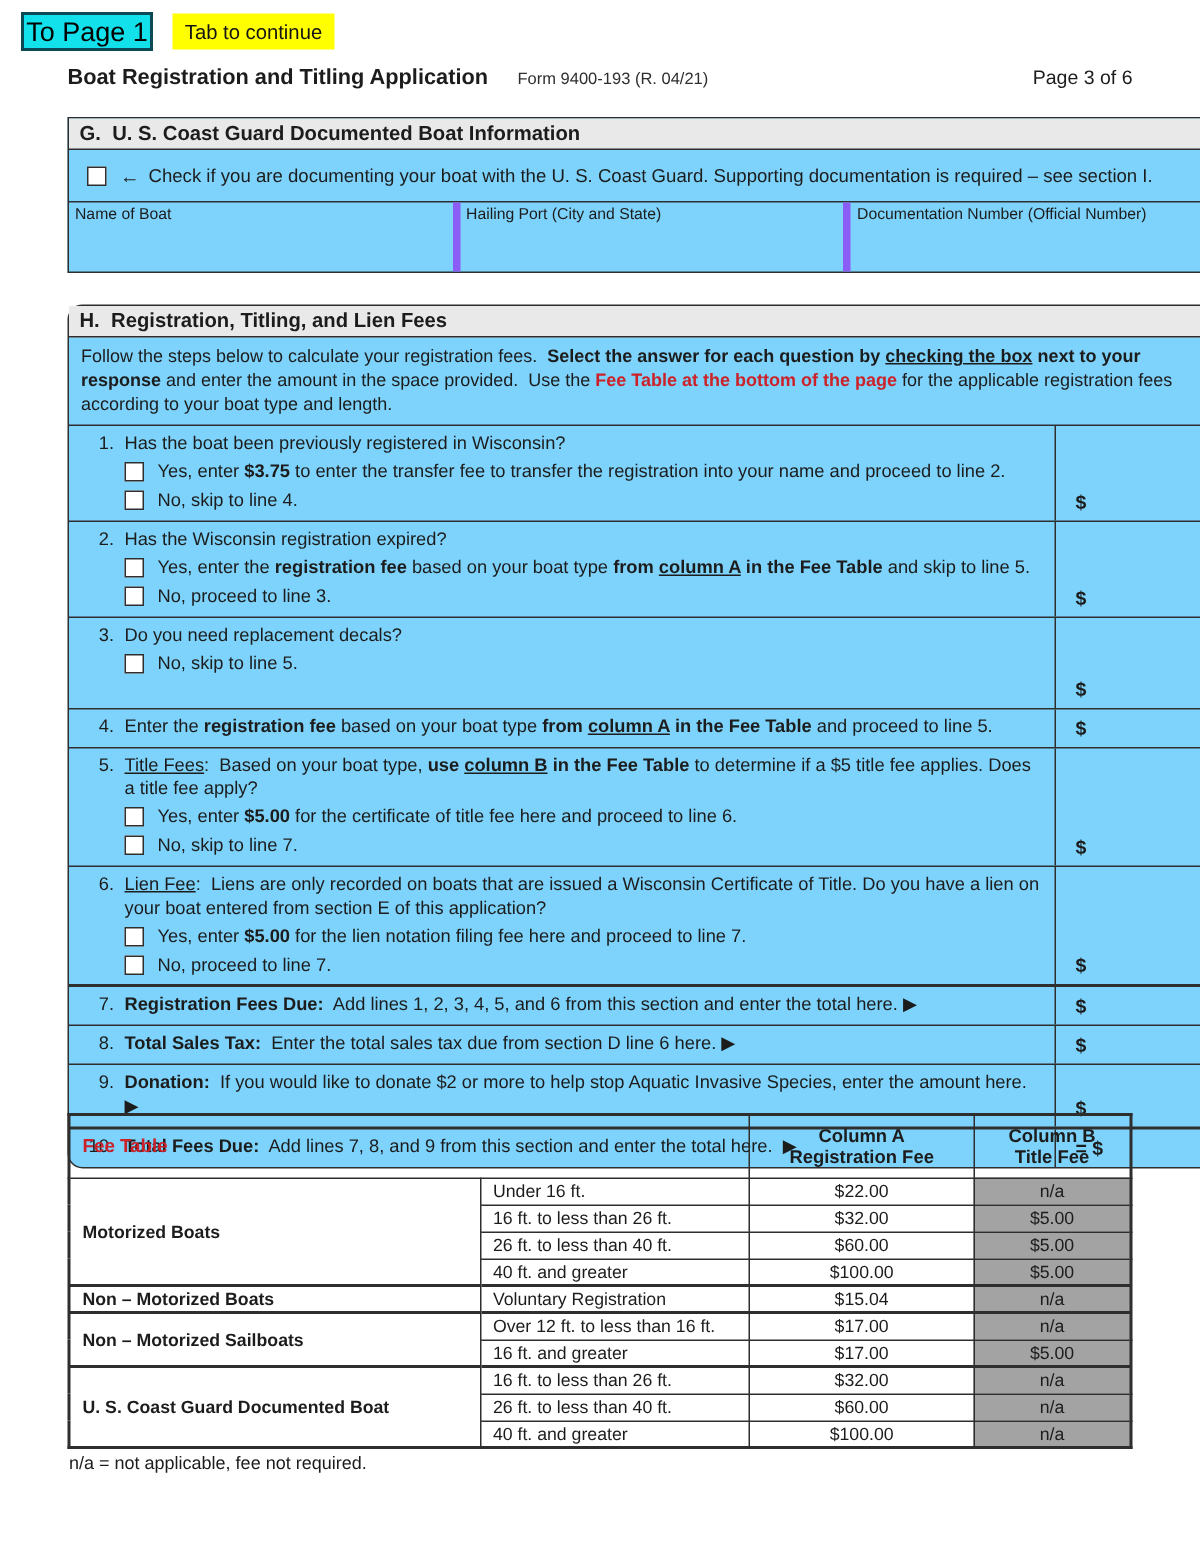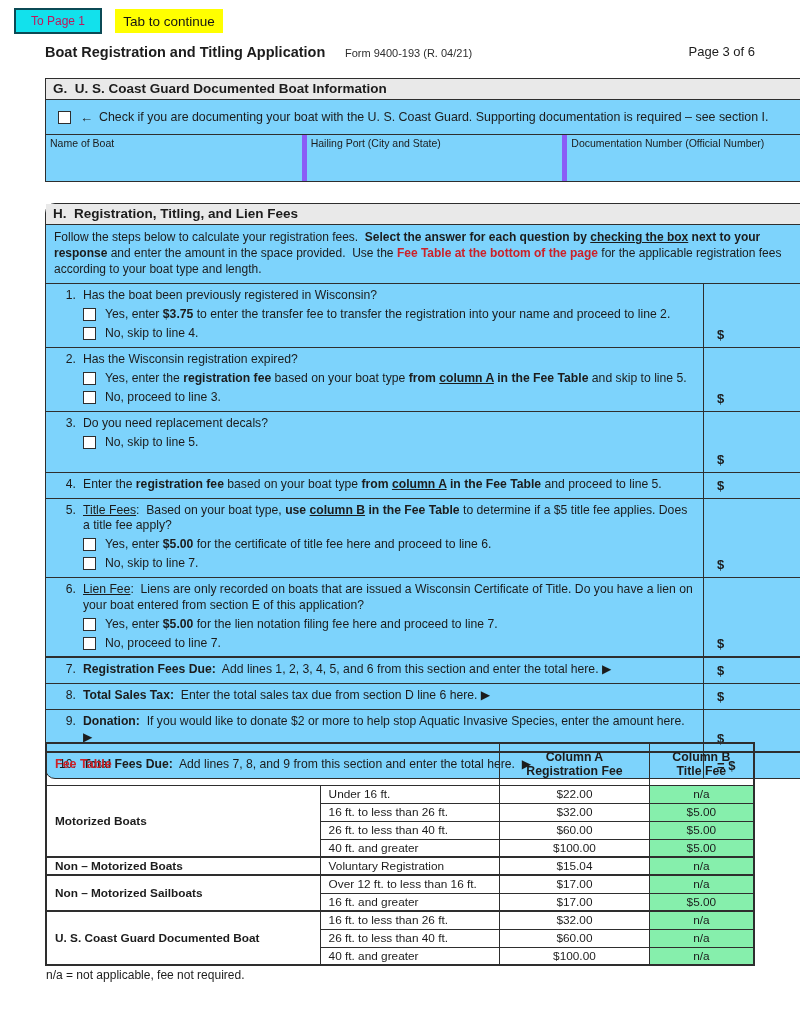--- a/index.html
+++ b/index.html
@@ -7,22 +7,22 @@
   body {
     width: 800px; height: 1035px;
     font-family: "Liberation Sans", sans-serif;
     color: #1c1c1c;
   }
   .page { position: relative; width: 800px; height: 1035px; background: #ffffff; overflow: hidden; }
 
   
   .btn-page1 {
     position: absolute; left: 14px; top: 8px; width: 88px; height: 26px;
-    background: #12e1ec; border: 2px solid #0b4a55; color: #be185d;
-    font-family: "Liberation Sans", sans-serif; font-size: 12px; cursor: pointer;
+    background: #12e1ec; border: 2px solid #0b4a55; color: #000000;
+    font-family: "Liberation Sans", sans-serif; font-size: 18px; cursor: pointer;
   }
   .btn-tab {
     position: absolute; left: 115px; top: 9px; width: 108px; height: 24px;
     background: #ffff00; border: none; color: #141414;
     font-family: "Liberation Sans", sans-serif; font-size: 13.5px; cursor: pointer;
   }
 
   
   .doc-header { position: absolute; left: 45px; top: 44px; width: 710px; height: 20px; }
   .doc-title { position: absolute; left: 0; top: 0; font-size: 14.5px; font-weight: bold; }
@@ -83,21 +83,21 @@
     border-collapse: collapse; font-size: 11.8px; border: 2px solid #2e2e2e;
   }
   .fee-table th, .fee-table td { border: 1px solid #2e2e2e; }
   .fee-table thead th { height: 42px; font-size: 12.3px; }
   .ft-title-cell { text-align: left; padding-left: 8px; }
   .ft-title { color: #cc2128; font-weight: bold; font-size: 12.5px; }
   .fee-table tbody td { height: 18px; padding: 0 6px; }
   .ft-group { font-weight: bold; padding-left: 8px !important; }
   .ft-desc { padding-left: 8px !important; margin-left: 28px; }
   .ft-a, .ft-b { text-align: center; }
-  .ft-b { background: #86efac; }
+  .ft-b { background: #a3a3a3; }
   .fee-table tbody tr.grp-start td { border-top-width: 2px; }
 
   .footnote { position: absolute; left: 46px; top: 968px; font-size: 12px; }
 </style>
 </head>
 <body>
 
 <div class="page">
 
   <button class="btn-page1">To Page 1</button>

